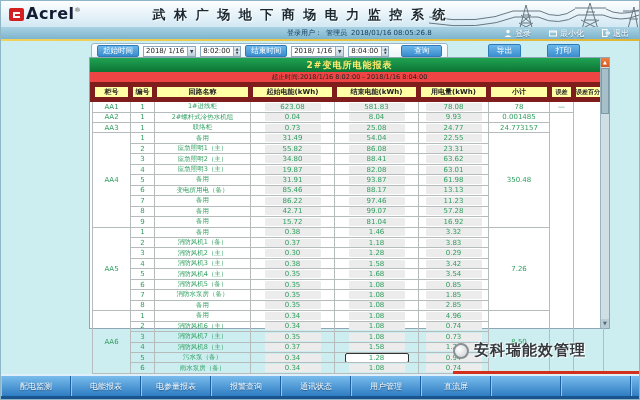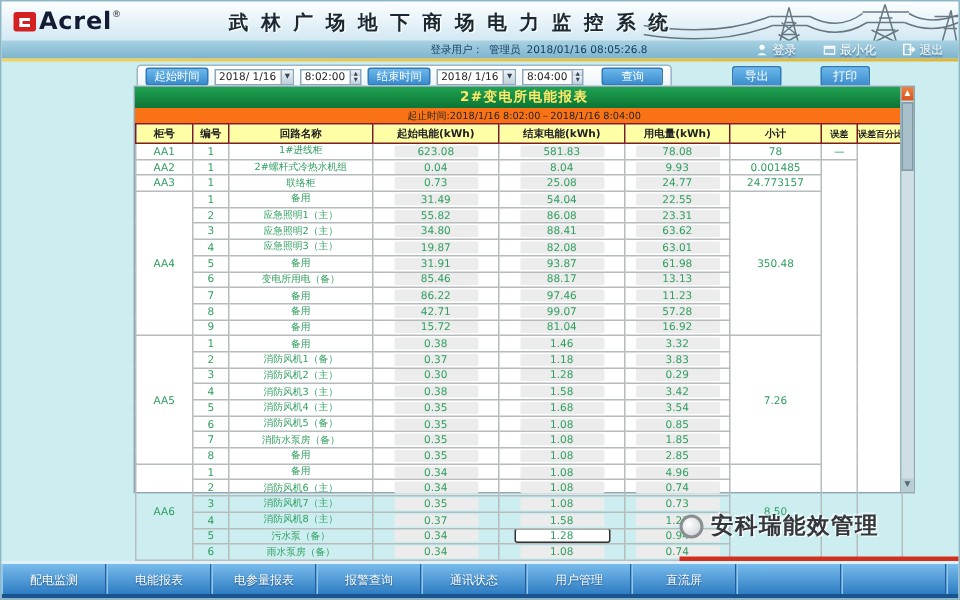--- a/index.html
+++ b/index.html
@@ -45,23 +45,23 @@
   .spin { display:flex; flex-direction:column; width:7px; height:9px; margin-left:3px; border-left:1px solid #9ab; }
   .spin span { flex:1; background:linear-gradient(#eef4f8,#becfda); font-size:3.5px; line-height:4.5px; text-align:center; color:#345; }
   .btn-float { position:absolute; top:3px; width:33px; text-align:center; font-size:8px; line-height:12px; }
   .export-btn { left:487px; } .print-btn { left:546px; }
 
   
   .report { position:absolute; left:88px; top:16px; width:521px; height:272px; background:#fff;
     border:1px solid #8fa6b4; }
   .rtitle { height:14px; background:linear-gradient(#1fa352,#0d7434); color:#ffe96b; font-size:9px; font-weight:bold;
     text-align:center; line-height:14px; letter-spacing:1px; }
-  .rrange { height:10px; background:#f97316; font-size:6.5px; color:#222; text-align:center; line-height:10px; }
+  .rrange { height:10px; background:#ef4444; font-size:6.5px; color:#222; text-align:center; line-height:10px; }
   table { width:511px; height:292px; border-collapse:collapse; table-layout:fixed; }
-  th { background:#ffffa6; border:1px solid #7f1d1d; font-size:7px; font-weight:bold; color:#222;
+  th { background:#ffffa6; border:5px solid #7f1d1d; font-size:7px; font-weight:bold; color:#222;
     height:13px; padding:0; overflow:hidden; white-space:nowrap; }
   th.small { font-size:6px; }
   td { border:1px solid #b6bcbc; font-size:7px; color:#2f9e5f; text-align:center; padding:0;
     overflow:hidden; white-space:nowrap; height:10px; }
   td.c-name { font-size:6.5px; }
   td.c-sub, td.c-cab { font-size:7px; }
   .pill { display:inline-block; background:#ececec; border-radius:1px; min-width:56px; line-height:8px; font-size:7px; }
   .pill.sel { background:#fff; outline:1.5px solid #333; min-width:62px; }
   .vscroll { position:absolute; top:0; right:0; bottom:0; width:9px; background:#cfdfe4; border-left:1px solid #9ab4be; }
   .vs-up { height:9px; background:linear-gradient(#ef8040,#d4561f); color:#fff; font-size:5px; line-height:9px; text-align:center; }

